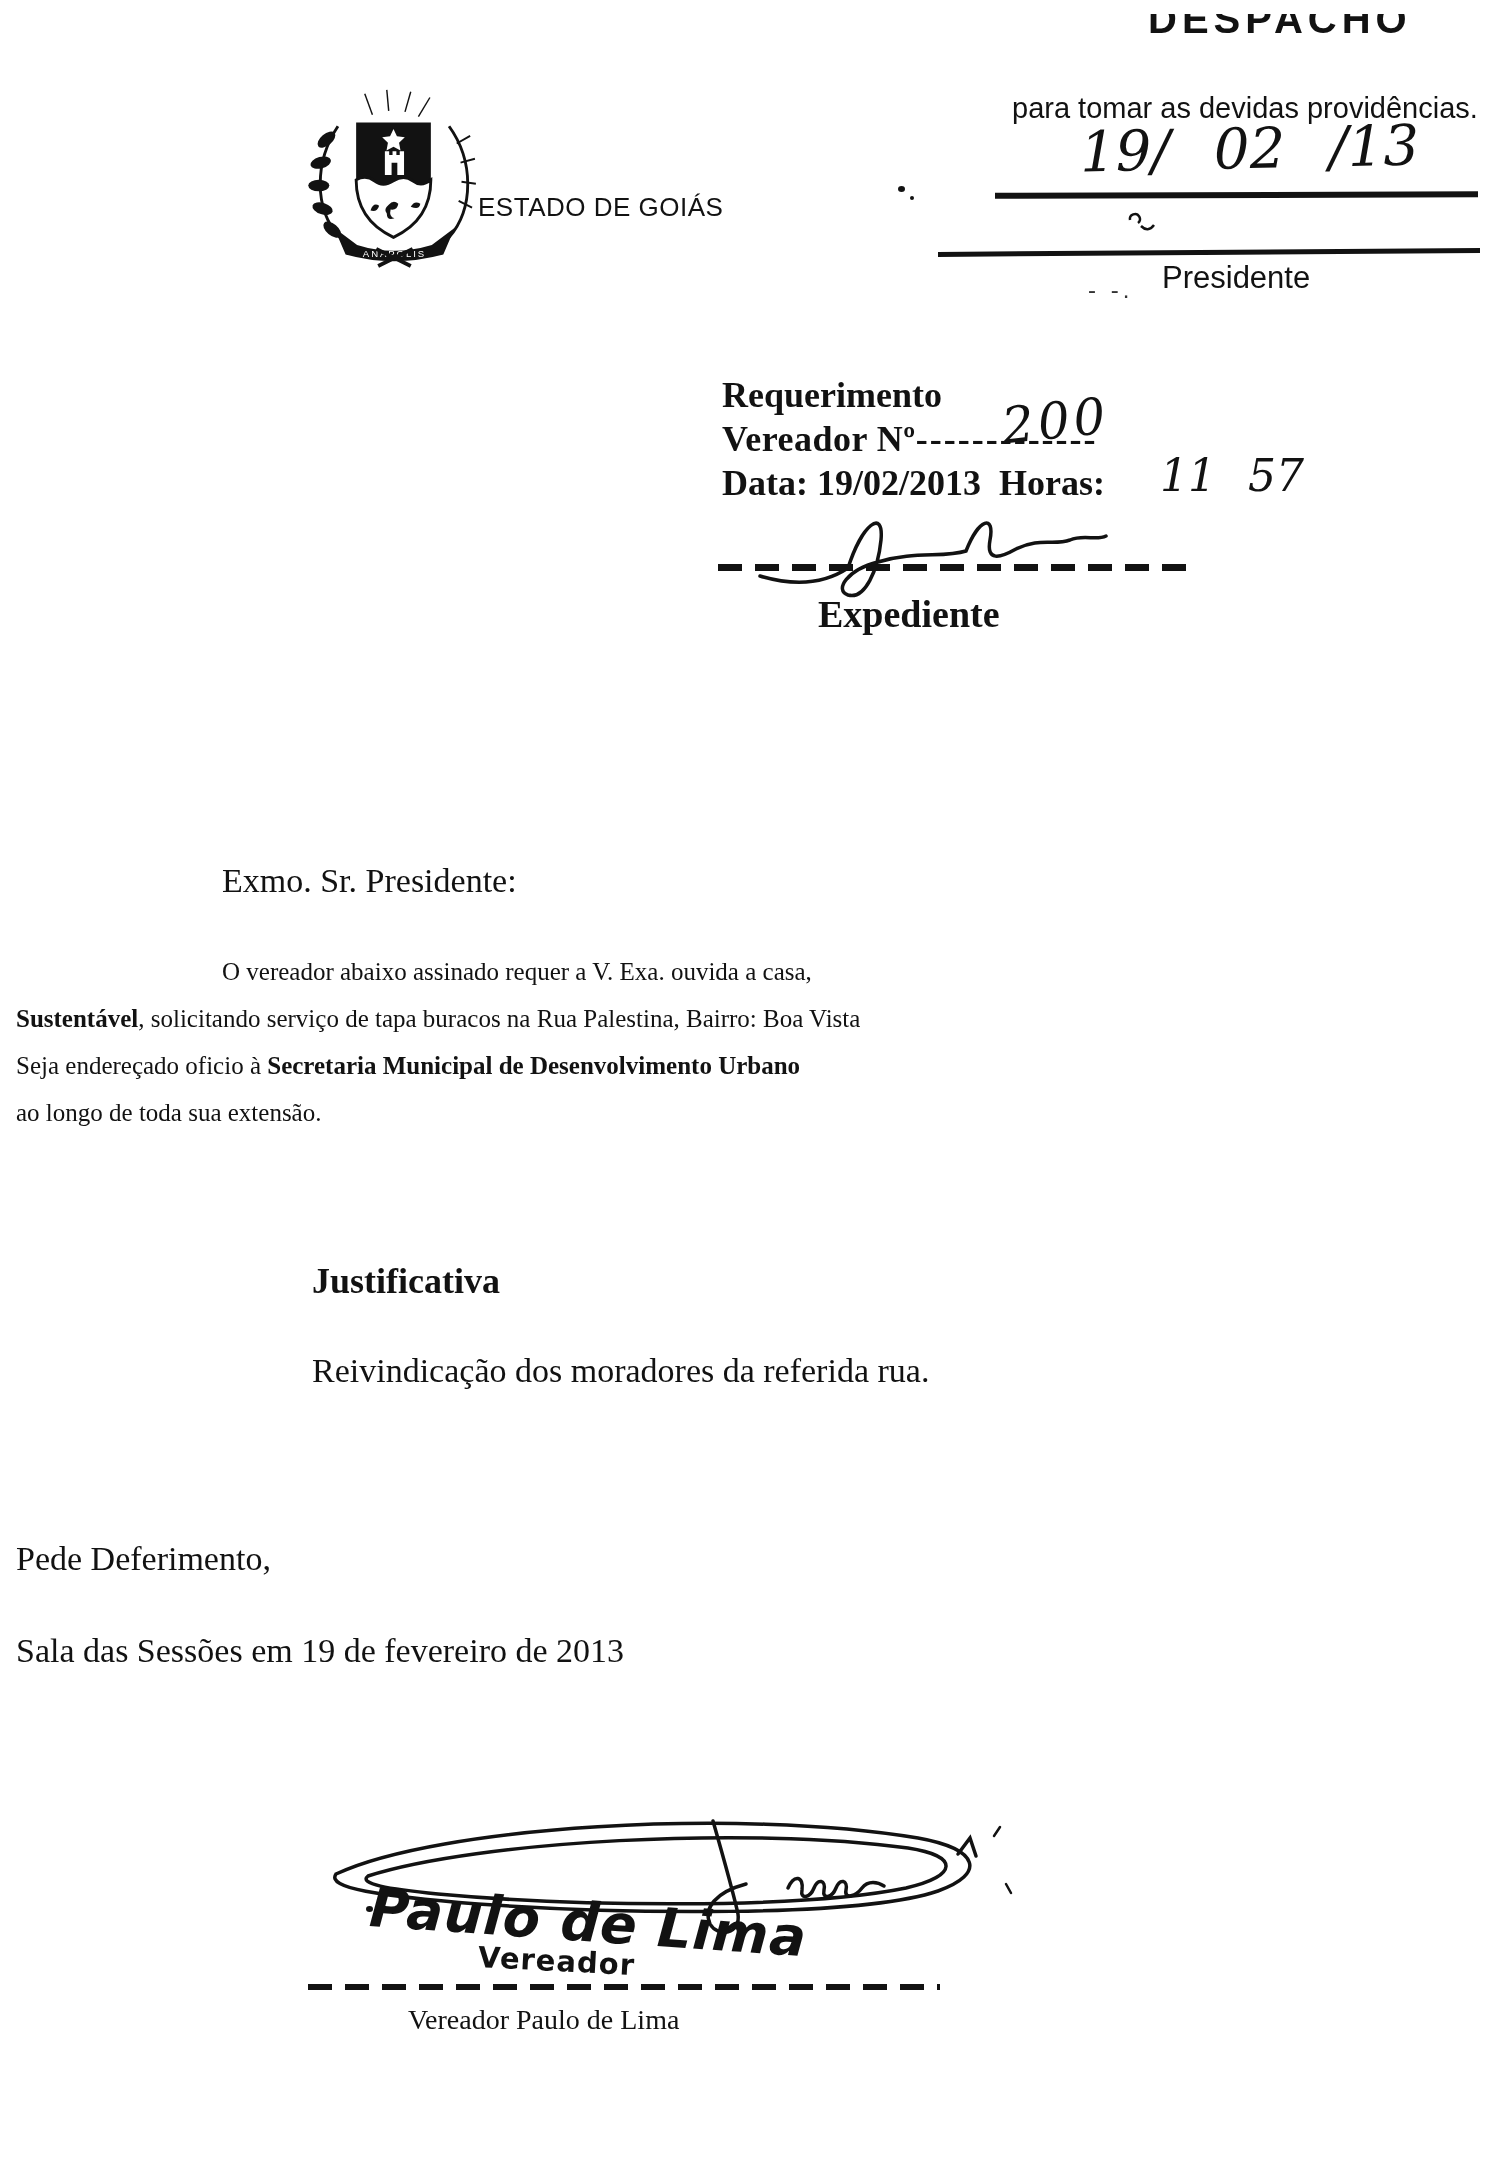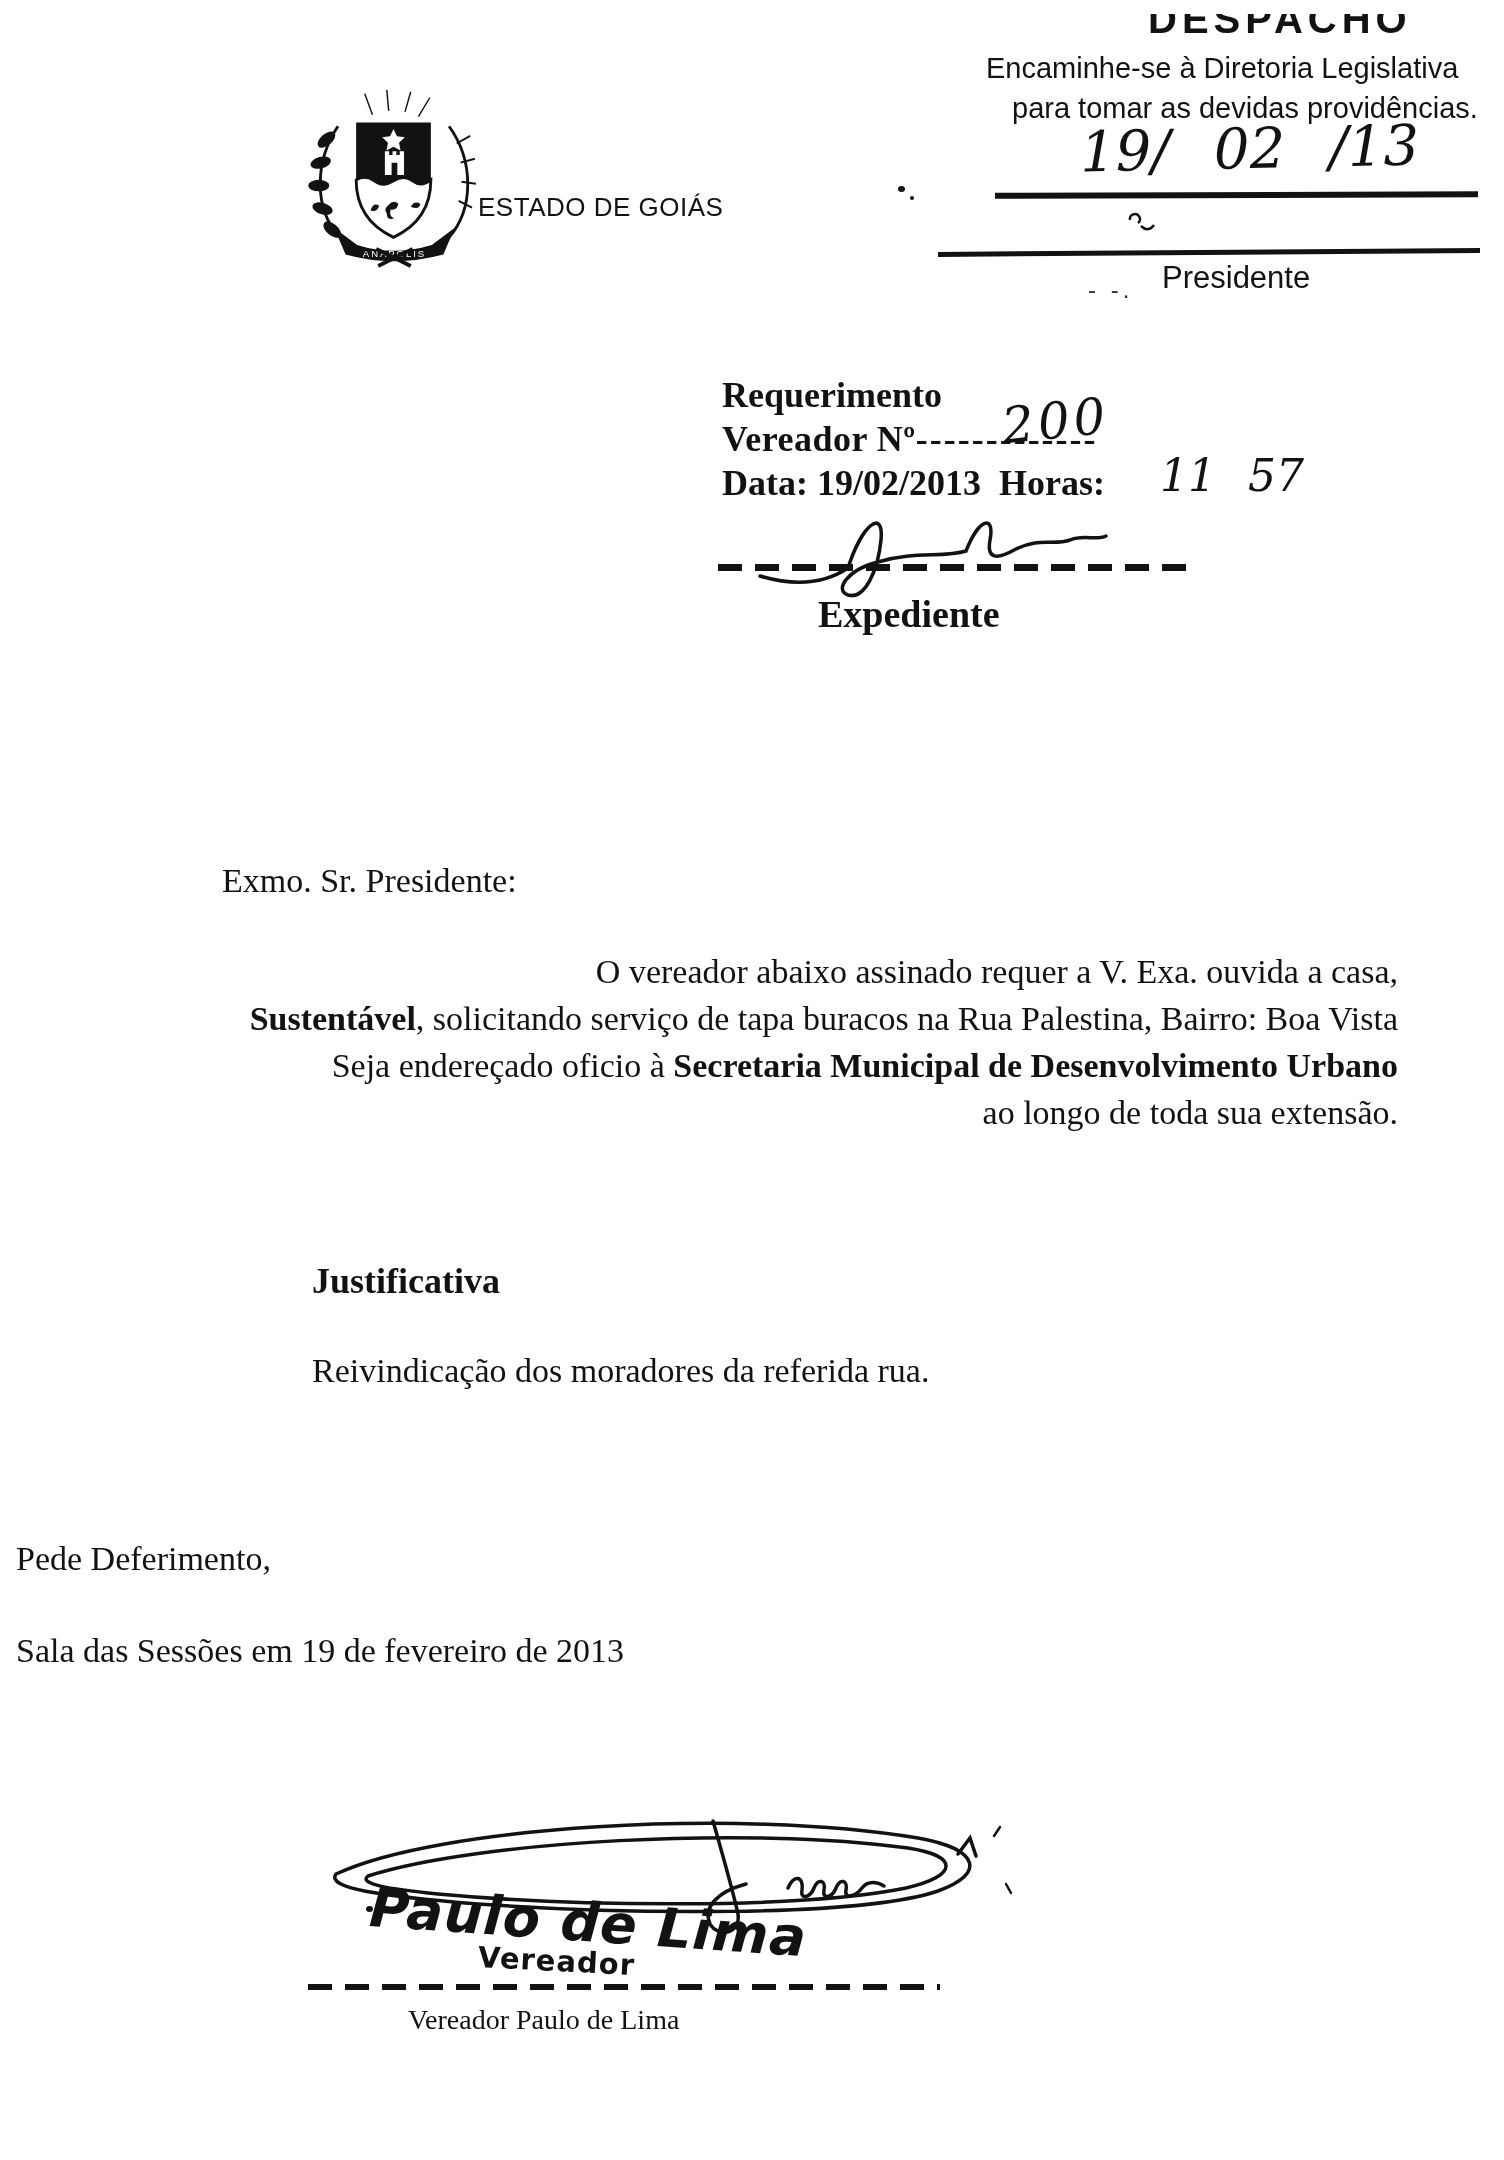--- a/index.html
+++ b/index.html
@@ -34,21 +34,21 @@
   .proto-line{left:722px;top:418px;letter-spacing:0.5px;}
   .proto-dashes{letter-spacing:2px;}
   .hand-number{left:1002px;top:392px;font-size:50px;letter-spacing:4px;transform:rotate(-6deg);}
   .data-line{left:722px;top:462px;}
   .hand-time{left:1160px;top:450px;font-size:44px;word-spacing:18px;}
   .exp-dash-rule{left:718px;top:564px;width:478px;height:7px;
     background:repeating-linear-gradient(90deg,#121212 0 24px,transparent 24px 37px);}
   .expediente{left:818px;top:592px;font-size:38px;font-weight:bold;}
   
   .salutation{left:222px;top:862px;font-size:34px;}
-  .para{left:16px;top:948px;width:1382px;font-size:34px;line-height:47px;text-align:right;}
+  .para{left:16px;top:948px;width:1382px;font-size:25px;line-height:47px;}
   .para .indent{padding-left:206px;}
   .just-title{left:312px;top:1260px;font-size:36px;font-weight:bold;}
   .just-text{left:312px;top:1352px;font-size:34px;}
   .closing{left:16px;top:1540px;font-size:34px;}
   .place-date{left:16px;top:1632px;font-size:34px;}
   
   .big-sig{left:318px;top:1796px;}
   .stamp-name{left:372px;top:1876px;font-family:"DejaVu Sans",sans-serif;font-weight:bold;font-style:italic;
     font-size:54px;letter-spacing:1px;transform:rotate(4deg);transform-origin:left top;}
   .stamp-role{left:478px;top:1944px;font-family:"DejaVu Sans",sans-serif;font-weight:bold;
@@ -103,21 +103,20 @@
     <path d="M38,148 L62,166 Q100,178 140,166 L164,148 L152,176 Q100,190 50,176 z" fill="#121212"></path>
     <text x="101" y="178" text-anchor="middle" font-size="10" font-family="Liberation Sans, sans-serif" fill="#ffffff" letter-spacing="2">ANÁPOLIS</text>
     <path d="M84,188 L120,170 M118,188 L82,170" stroke="#121212" stroke-width="4"></path>
   </svg>
 
   <div class="abs sans state-name">ESTADO DE GOIÁS</div>
 
   <div class="abs despacho-clip">
     <span>DESPACHO</span>
   </div>
-  <div class="abs sans desp-l1">Encaminhe-se à Diretoria Legislativa</div>
   <div class="abs sans desp-l2">para tomar as devidas providências.</div>
   <div class="abs hand hand-date">19/ 02 /13</div>
   <div class="abs rule1"></div>
   <div class="abs rule2"></div>
   <div class="abs sans presi-dash">- -.</div>
   <div class="abs sans presidente">Presidente</div>
 
   <div class="abs speck" style="left:898px;top:186px;width:7px;height:6px;"></div>
   <div class="abs speck" style="left:910px;top:196px;width:4px;height:4px;"></div>
   <svg class="abs" style="left:1126px;top:208px;" width="34" height="28" viewBox="0 0 34 28">

